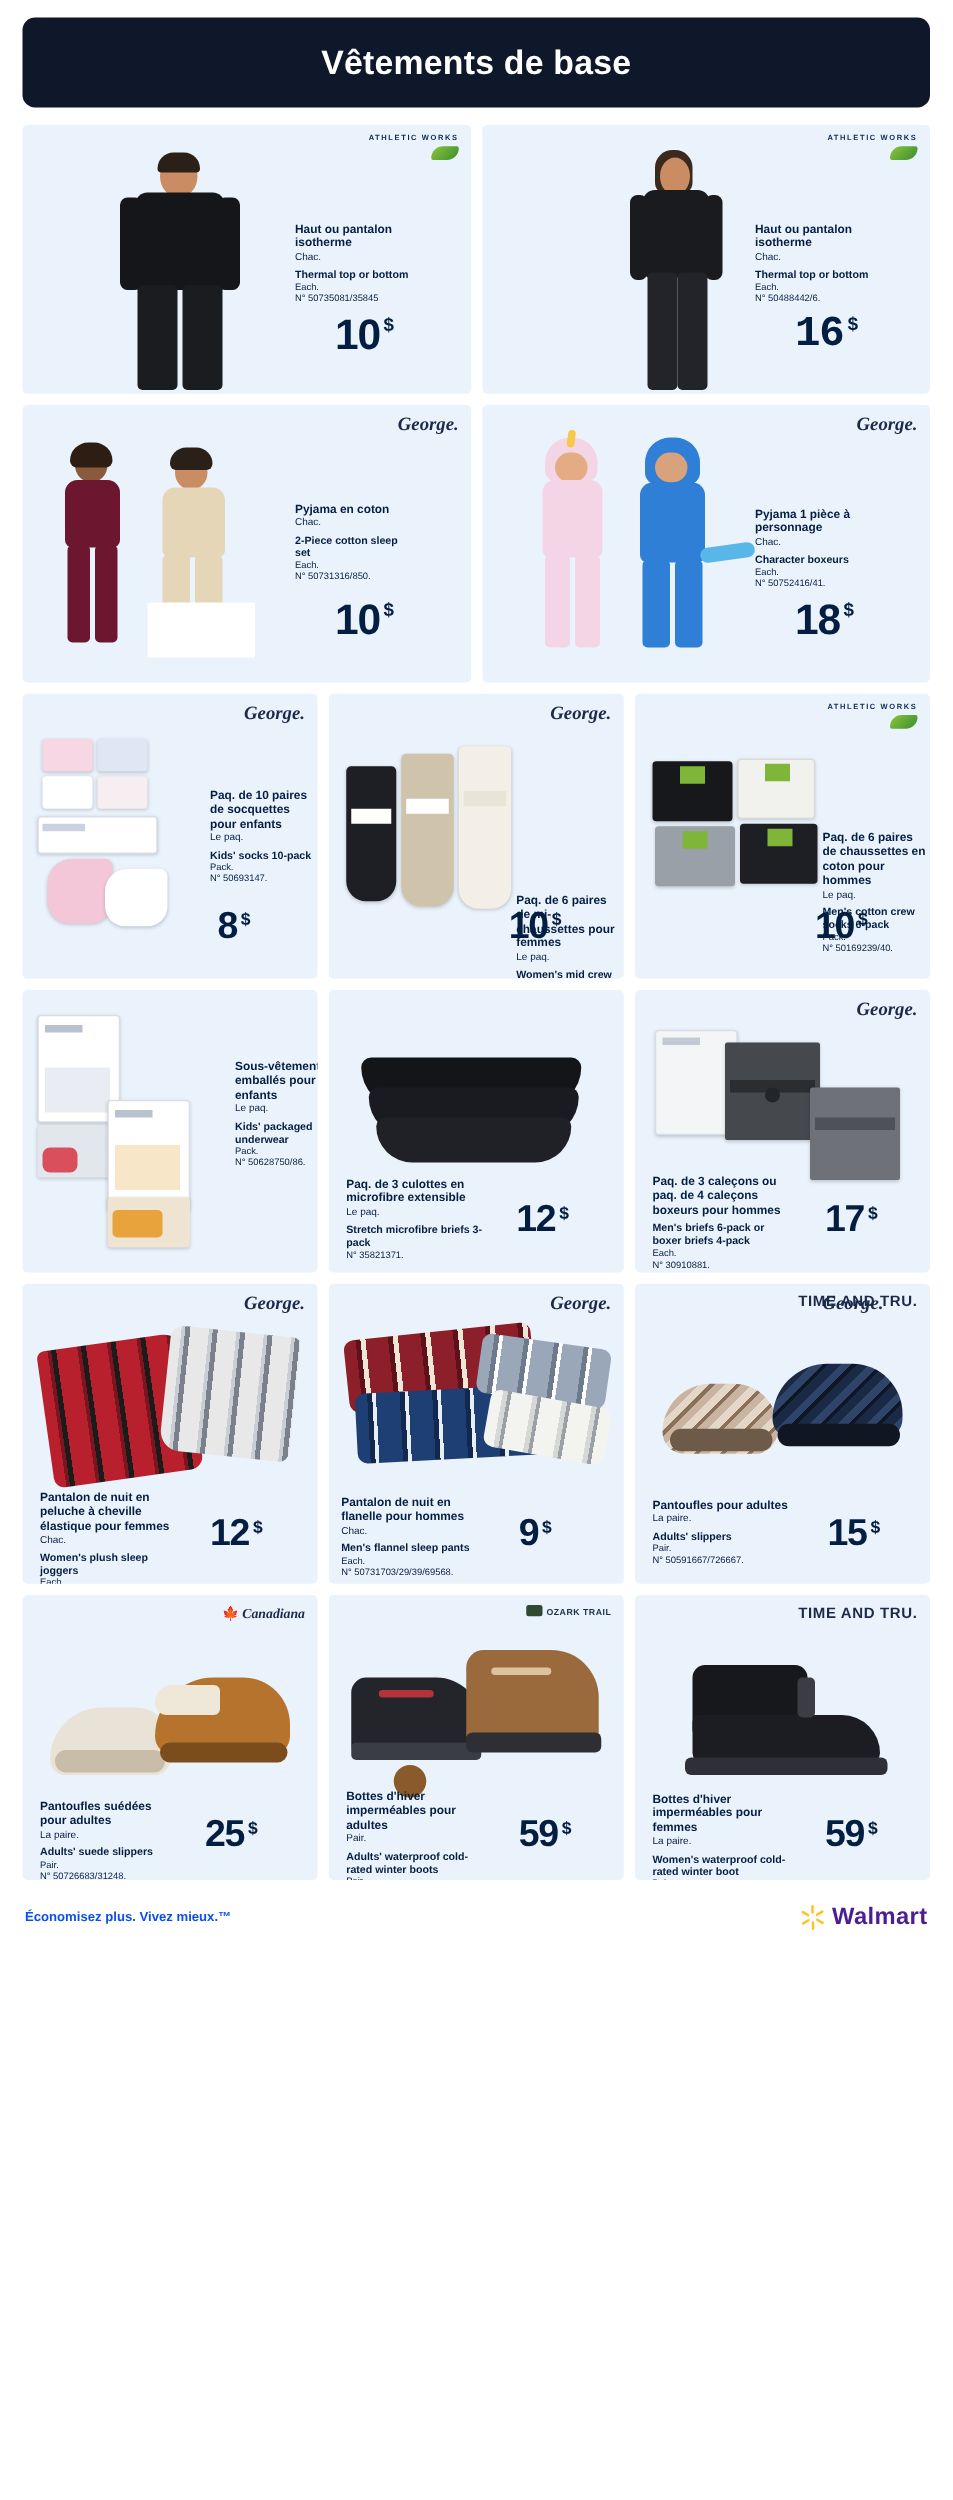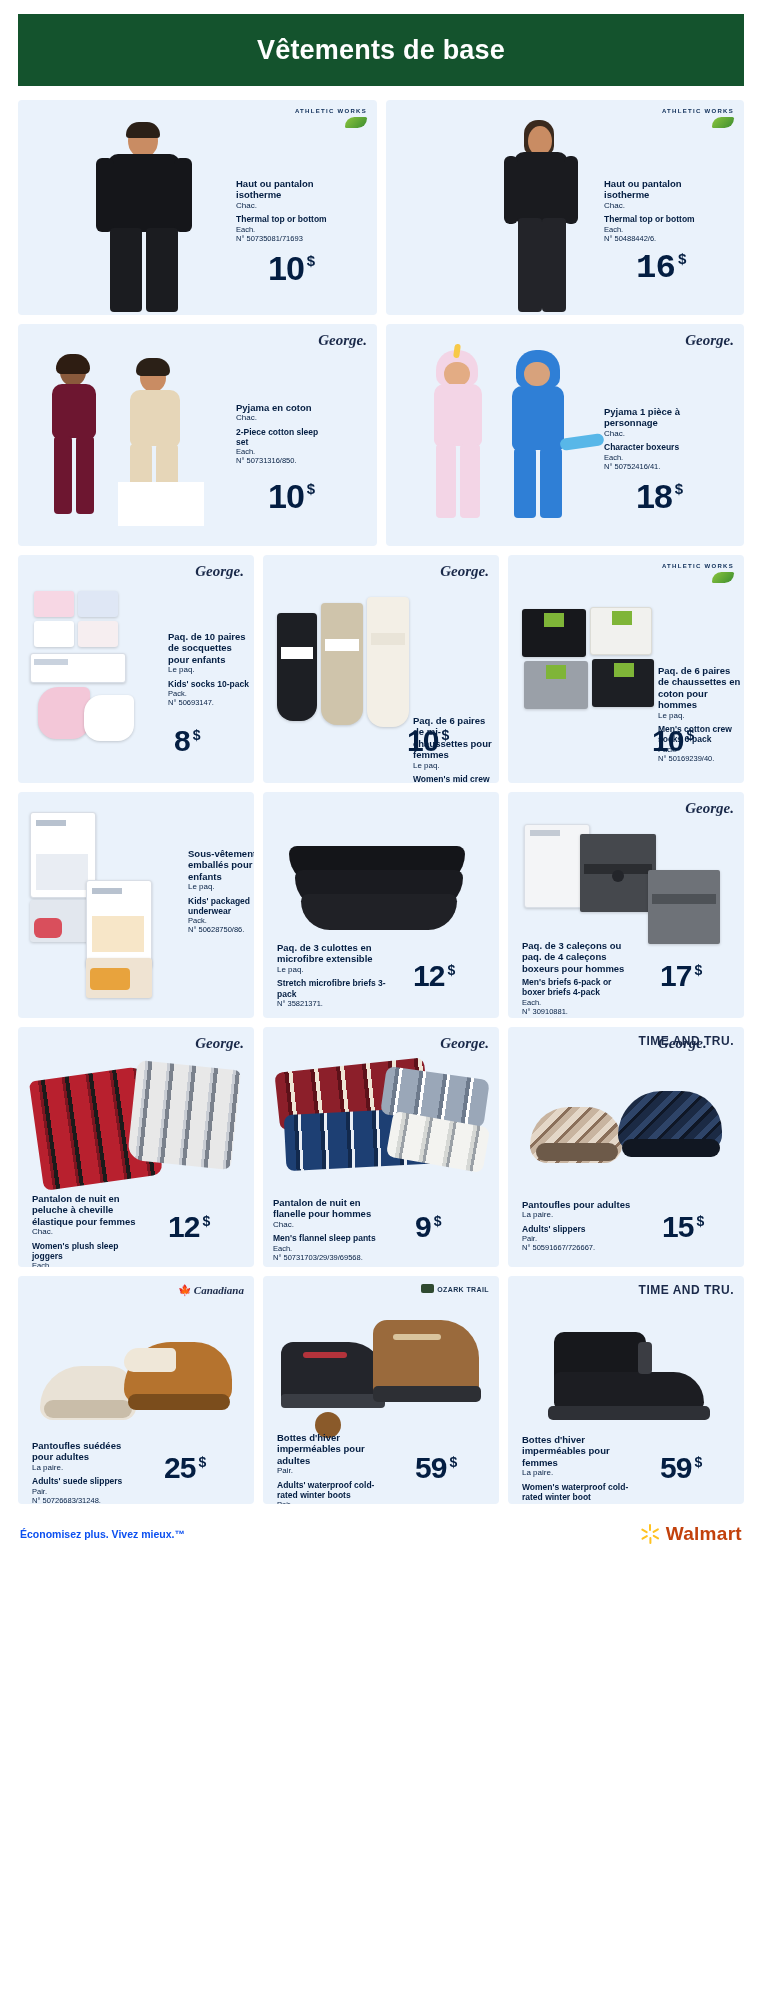--- a/index.html
+++ b/index.html
@@ -6,22 +6,22 @@
   body {
     width: 762px;
     background: #ffffff;
     font-family: "Liberation Sans", sans-serif;
     color: #041e42;
   }
   .page { width: 762px; padding: 14px 18px 10px 18px; }
 
   
   .banner {
-    background: #14532d;
-    border-radius: 0;
+    background: #0f172a;
+    border-radius: 10px;
     height: 72px;
     display: flex;
     align-items: center;
     justify-content: center;
     margin-bottom: 14px;
   }
   .banner h1 {
     color: #ffffff;
     font-size: 27px;
     font-weight: bold;
@@ -132,21 +132,21 @@
     display:flex; align-items:center; justify-content:space-between;
     padding: 10px 2px 4px 2px;
   }
   .footer .tag { color:#0b4ff0; font-size:10.5px; font-weight:bold; }
   .wm { display:flex; align-items:center; gap:6px; }
   .wm .spark { position:relative; width:20px; height:20px; }
   .wm .spark i {
     position:absolute; left:9px; top:0px; width:2.4px; height:7px;
     background:#ffc220; border-radius:2px; transform-origin: 1.2px 10px;
   }
-  .wm .name { color:#c2410c; font-size:19px; font-weight:bold; letter-spacing:.3px;}
+  .wm .name { color:#4c1d95; font-size:19px; font-weight:bold; letter-spacing:.3px;}
 </style>
 </head>
 <body>
 
 <div class="page">
 
   <div class="banner">
     <h1>Vêtements de base</h1>
   </div>
 
@@ -166,21 +166,21 @@
         <div class="arm" style="left:26px;top:36px;width:18px;height:74px;background:#15161a;"></div>
         <div class="arm" style="left:104px;top:36px;width:18px;height:74px;background:#15161a;"></div>
         <div class="leg" style="left:40px;top:106px;width:32px;height:84px;background:#1b1c20;"></div>
         <div class="leg" style="left:76px;top:106px;width:32px;height:84px;background:#1b1c20;"></div>
       </div>
       <div class="info" style="left:218px;top:78px;width:92px;">
         <div class="fr-title">Haut ou pantalon isotherme</div>
         <div class="fr-unit">Chac.</div>
         <div class="en-title">Thermal top or bottom</div>
         <div class="en-unit">Each.</div>
-        <div class="sku">N° 50735081/71693</div>
+        <div class="sku">N° 50735081/35845</div>
       </div>
       <div class="price" style="left:250px;top:152px;">
         <span class="num">10</span>
         <span class="cur">$</span>
       </div>
     </div>
 
     <div class="card" style="width:363px;height:215px;">
       <div class="brand">
         <div class="brand-athletic">

